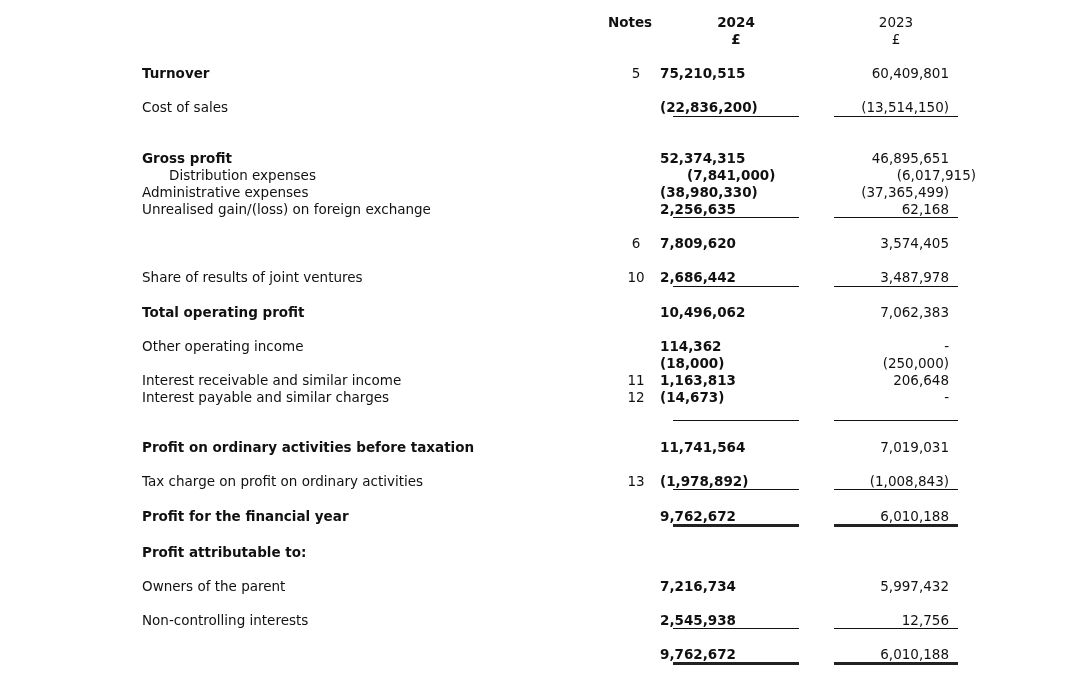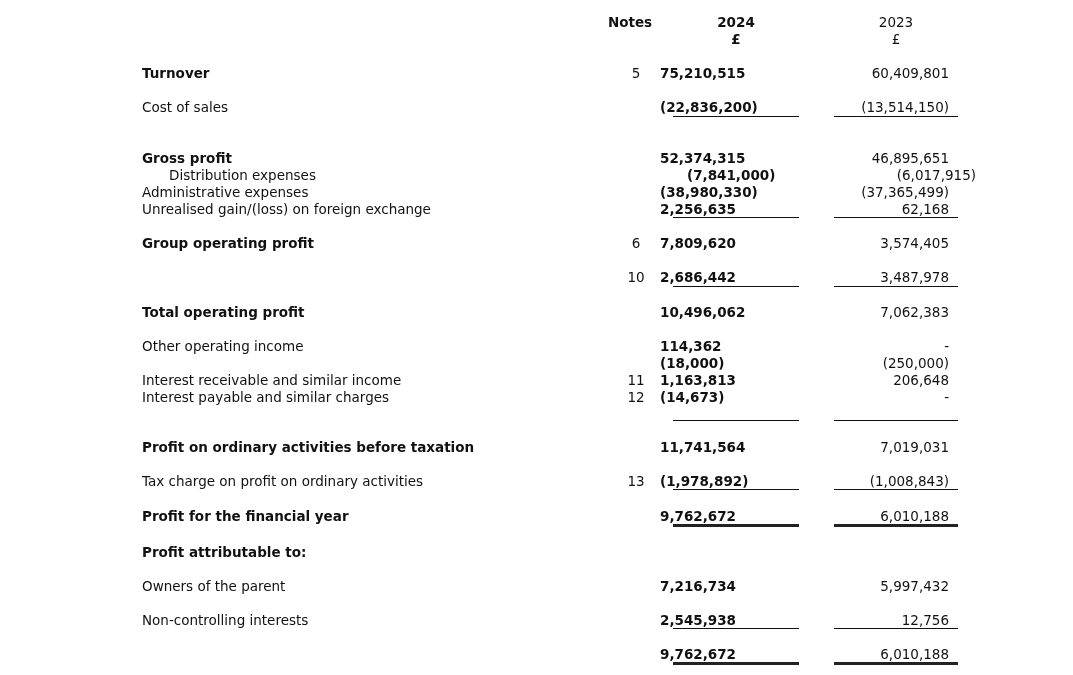--- a/index.html
+++ b/index.html
@@ -71,27 +71,27 @@
 <div class="row" style="top:201px;">
   <span class="lbl">Unrealised gain/(loss) on foreign exchange</span>
   <span class="note"></span>
   <span class="v24">2,256,635</span>
   <span class="v23">62,168</span>
 </div>
 <div class="rule r24" style="top:217px;"></div>
 <div class="rule r23" style="top:217px;"></div>
 
 <div class="row" style="top:235px;">
-  <span class="lbl bold">Group operating profit</span>
   <span class="note">6</span>
   <span class="v24">7,809,620</span>
   <span class="v23">3,574,405</span>
 </div>
 
 <div class="row" style="top:269px;">
+  <span class="lbl">Share of results of joint ventures</span>
   <span class="note">10</span>
   <span class="v24">2,686,442</span>
   <span class="v23">3,487,978</span>
 </div>
 <div class="rule r24" style="top:286px;"></div>
 <div class="rule r23" style="top:286px;"></div>
 
 <div class="row" style="top:304px;">
   <span class="lbl bold">Total operating profit</span>
   <span class="note"></span>

